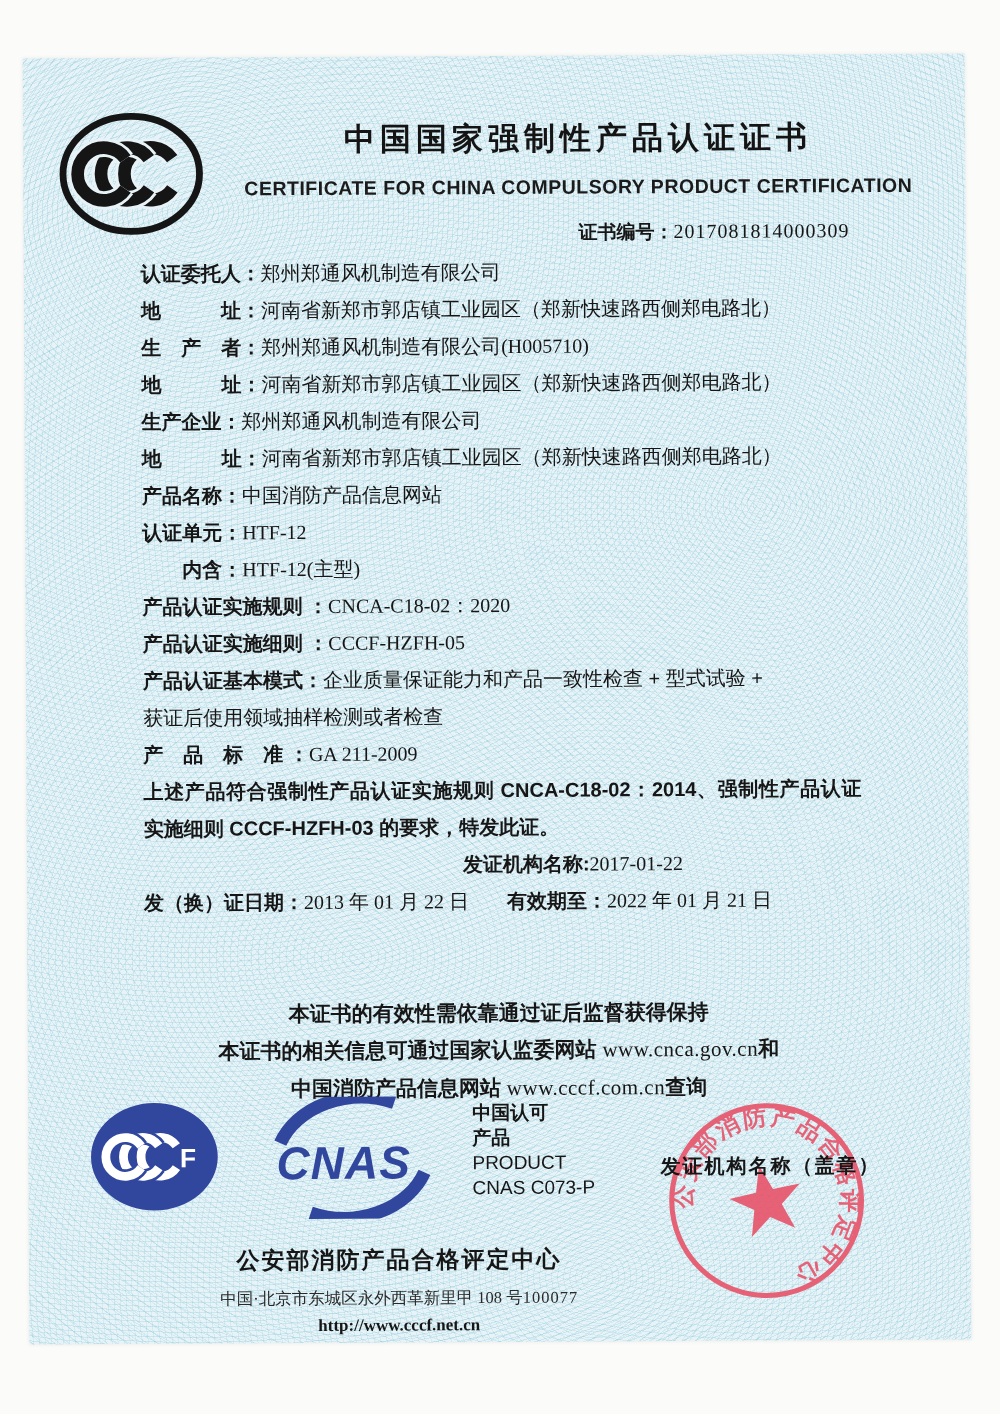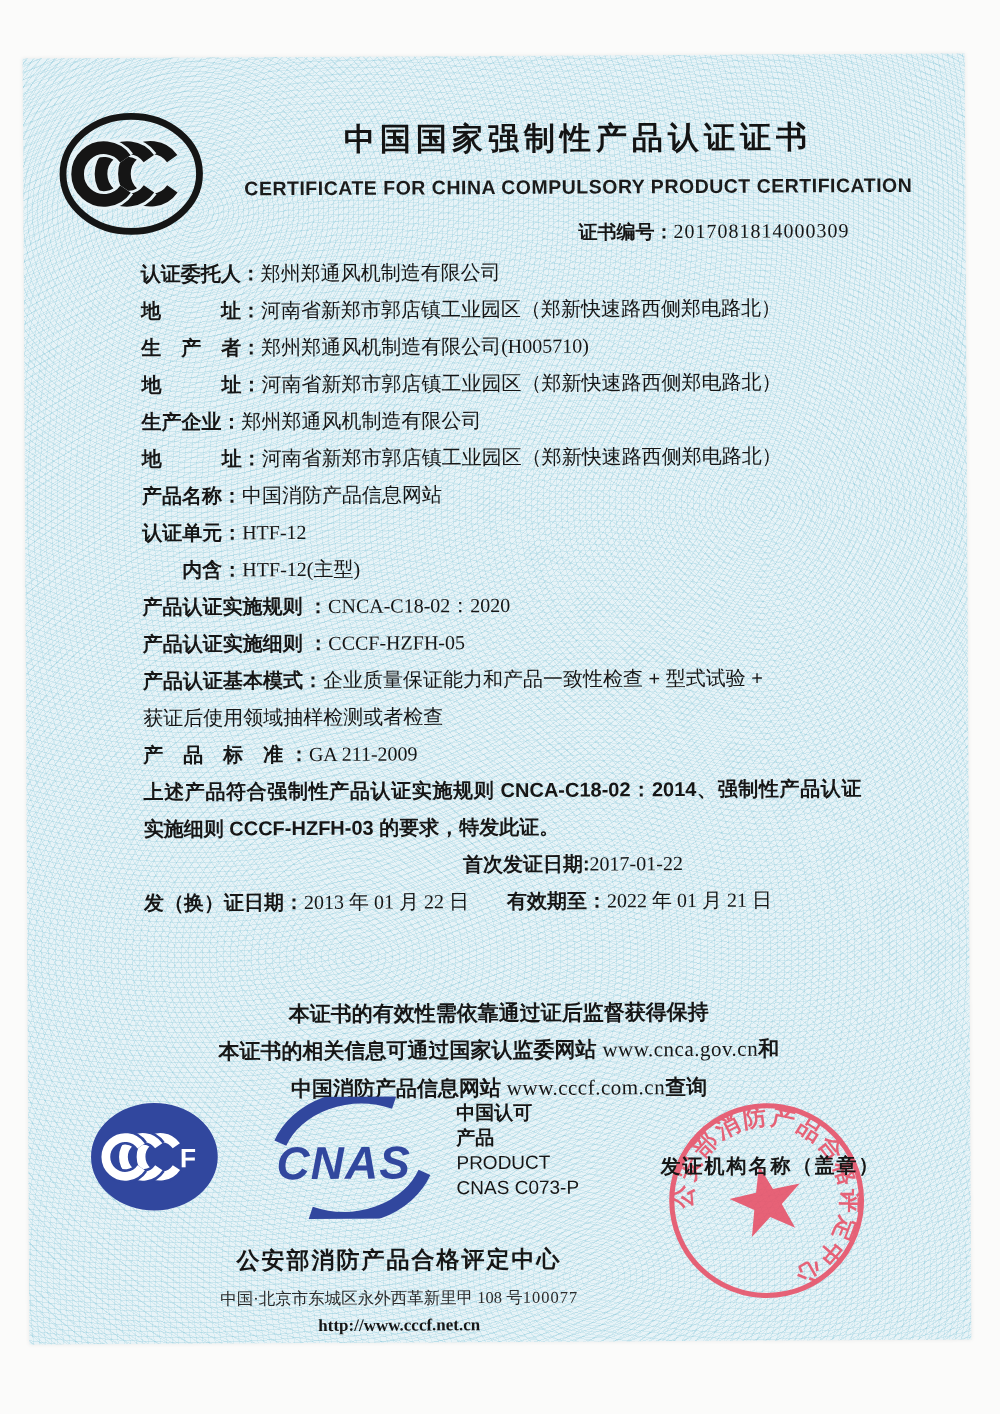--- a/index.html
+++ b/index.html
@@ -34,21 +34,21 @@
   .fvalue{font-family:"Liberation Serif","DejaVu Serif",serif;}
   .fvalue.hei{font-family:"Liberation Sans","DejaVu Sans",sans-serif;}
   .statement{font-weight:700;text-align:justify;}
   .first-issue{text-align:center;padding-left:140px;}
   .issue-line .gap{display:inline-block;width:38px;}
   .notes{position:absolute;top:938px;left:0;width:100%;text-align:center;font-size:21px;font-weight:600;line-height:37px;}
   .notes .url{font-family:"Liberation Serif","DejaVu Serif",serif;font-weight:400;letter-spacing:0.5px;}
   .logos{position:absolute;top:1036px;left:0;width:100%;height:220px;}
   .cccf-logo{position:absolute;left:60px;top:2px;width:132px;height:122px;}
   .cnas-logo{position:absolute;left:238px;top:4px;width:172px;height:122px;}
-  .accr{position:absolute;left:428px;top:8px;font-size:19px;line-height:25px;}
+  .accr{position:absolute;left:444px;top:8px;font-size:19px;line-height:25px;}
   .accr .cn{font-weight:600;}
   .stamp-overlay{position:absolute;left:632px;top:62px;font-size:20px;font-weight:700;letter-spacing:2px;z-index:3;}
   .seal{position:absolute;left:636px;top:8px;width:204px;height:204px;z-index:2;opacity:0.88;transform:rotate(-12deg);}
   .issuer{position:absolute;top:1188px;left:0;width:740px;text-align:center;}
   .issuer-name{font-size:23px;font-weight:700;letter-spacing:2px;}
   .issuer-addr{margin-top:12px;font-family:"Liberation Serif","DejaVu Serif",serif;font-size:16.5px;color:#2a2a2a;}
   .issuer-addr .post{letter-spacing:1px;}
   .issuer-url{margin-top:6px;font-family:"Liberation Serif","DejaVu Serif",serif;font-weight:700;font-size:17px;}
 </style>
 </head>
@@ -88,21 +88,21 @@
     <div class="frow"><span class="flabel">产品名称：</span><span class="fvalue">中国消防产品信息网站</span></div>
     <div class="frow"><span class="flabel">认证单元：</span><span class="fvalue">HTF-12</span></div>
     <div class="frow"><span class="flabel">　　内含：</span><span class="fvalue">HTF-12(主型)</span></div>
     <div class="frow"><span class="flabel">产品认证实施规则 ：</span><span class="fvalue">CNCA-C18-02：2020</span></div>
     <div class="frow"><span class="flabel">产品认证实施细则 ：</span><span class="fvalue">CCCF-HZFH-05</span></div>
     <div class="frow"><span class="flabel">产品认证基本模式：</span><span class="fvalue hei">企业质量保证能力和产品一致性检查 + 型式试验 +</span></div>
     <div class="frow"><span class="flabel"></span><span class="fvalue hei">获证后使用领域抽样检测或者检查</span></div>
     <div class="frow"><span class="flabel">产　品　标　准 ：</span><span class="fvalue">GA 211-2009</span></div>
     <div class="statement">上述产品符合强制性产品认证实施规则 CNCA-C18-02：2014、强制性产品认证实施细则 CCCF-HZFH-03 的要求，特发此证。</div>
     <div class="first-issue">
-      <span class="flabel">首次发证日期:</span><span class="fvalue">2017-01-22</span>
+      <span class="flabel">发证机构名称:</span><span class="fvalue">2017-01-22</span>
     </div>
     <div class="issue-line">
       <span class="flabel">发（换）证日期：</span><span class="fvalue">2013 年 01 月 22 日</span><span class="gap"></span><span class="flabel">有效期至：</span><span class="fvalue">2022 年 01 月 21 日</span>
     </div>
   </div>
 
   <div class="notes">
     <div>本证书的有效性需依靠通过证后监督获得保持</div>
     <div><span>本证书的相关信息可通过国家认监委网站</span> <span class="url">www.cnca.gov.cn</span><span>和</span></div>
     <div><span>中国消防产品信息网站</span> <span class="url">www.cccf.com.cn</span><span>查询</span></div>

